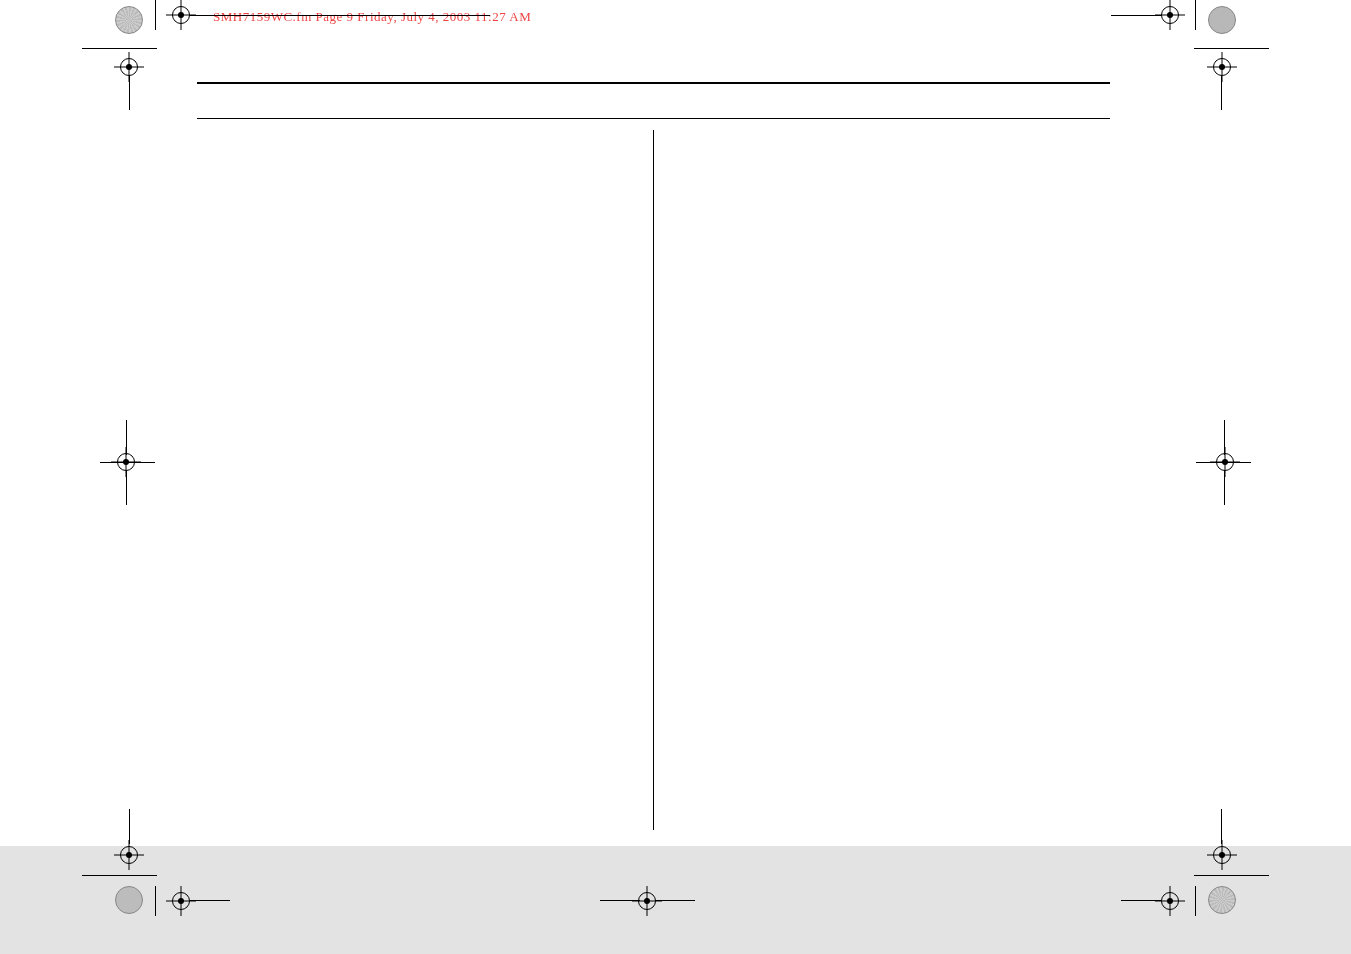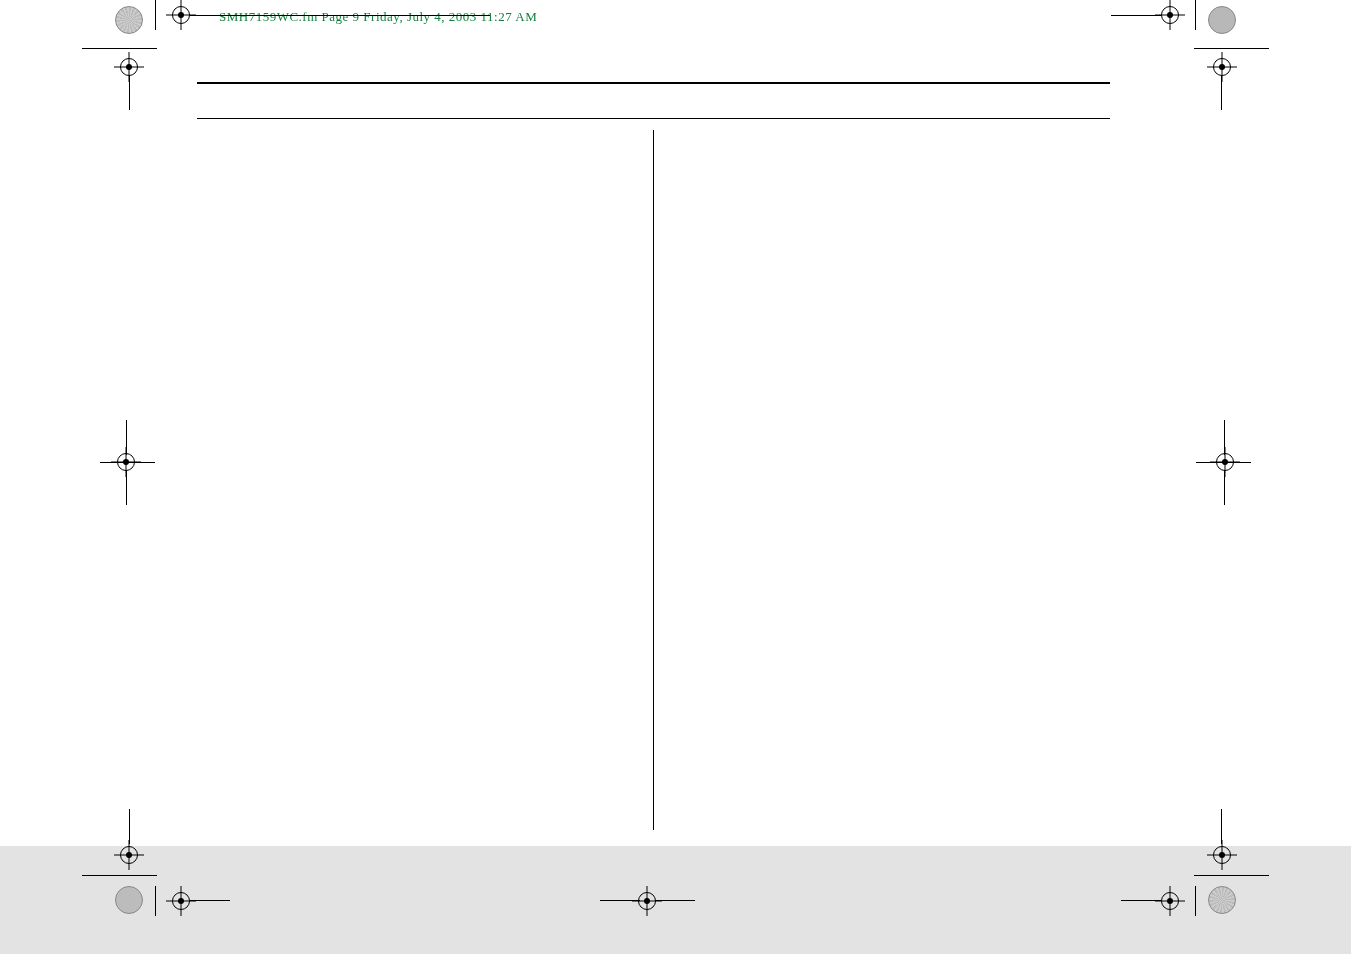--- a/index.html
+++ b/index.html
@@ -19,23 +19,23 @@
     right: 0;
     bottom: 0;
     height: 108px;
     background: #e3e3e3;
   }
 
   
   .header-text {
     position: absolute;
     top: 9px;
-    left: 219px;
+    left: 213px;
     font-size: 13px;
-    color: #15803d;
+    color: #ef4444;
     letter-spacing: 0.5px;
   }
 
   
   .rule {
     position: absolute;
     background: #000;
   }
   
   .rule-top-thick {

